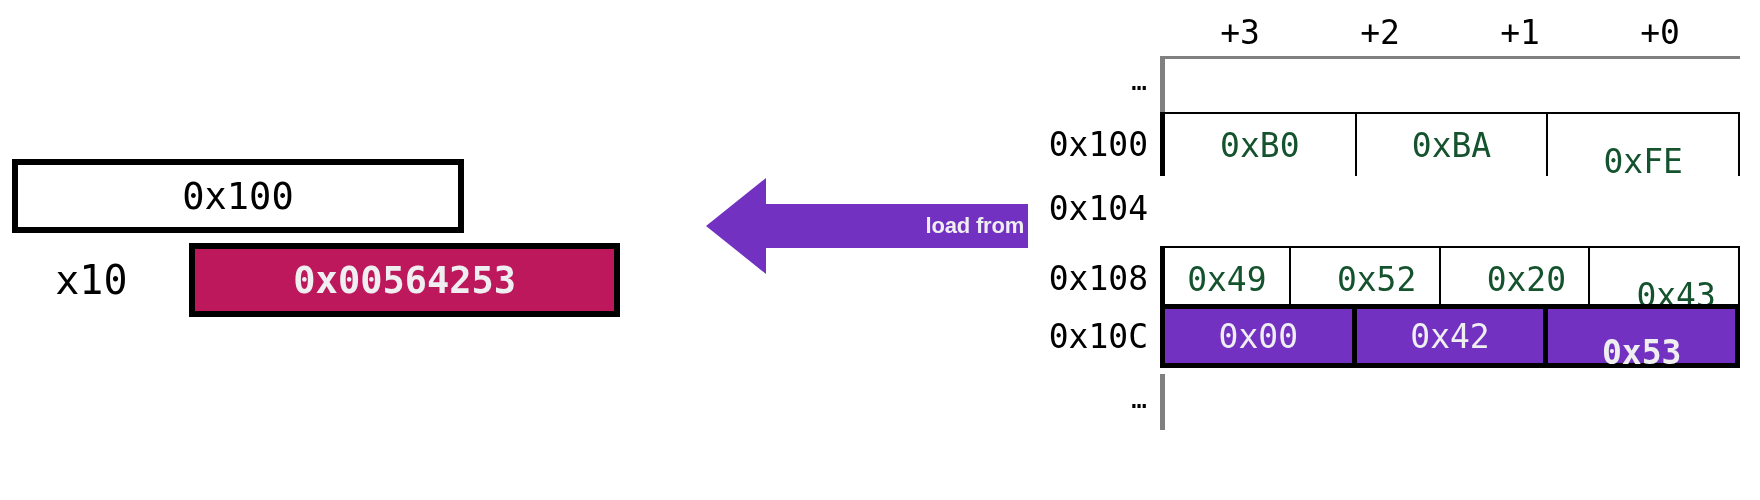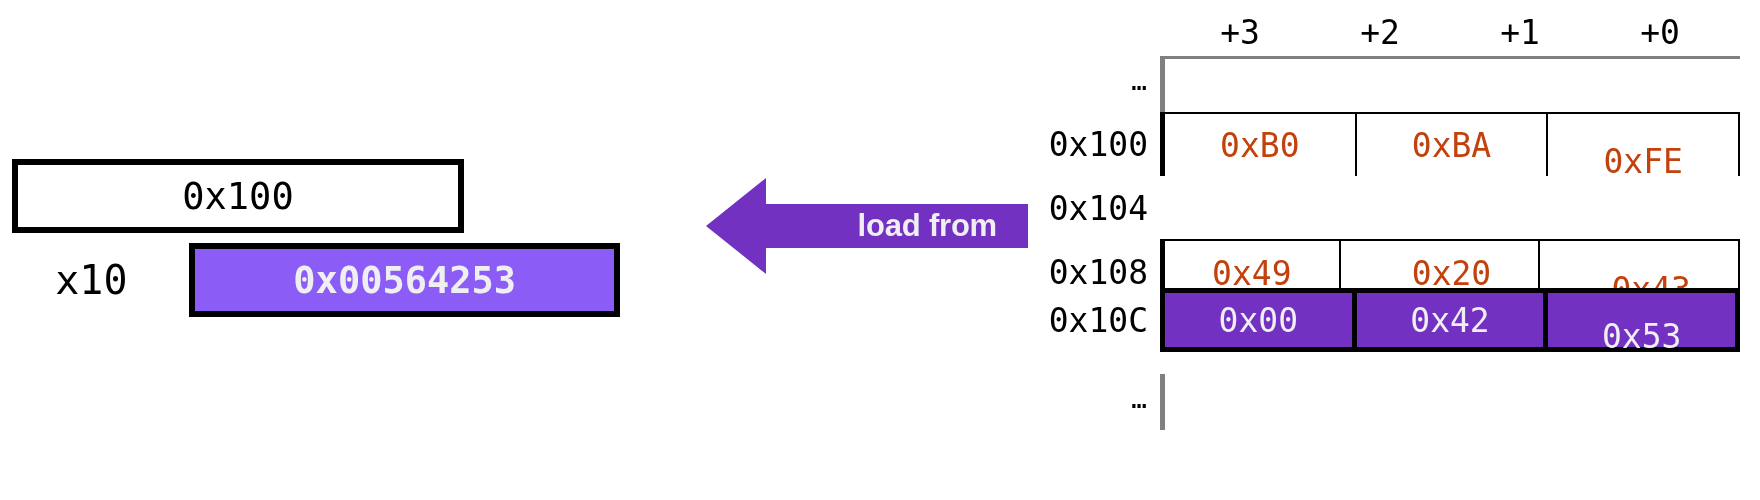--- a/index.html
+++ b/index.html
@@ -58,21 +58,21 @@
     font-size: 37px;
     line-height: 1;
     white-space: nowrap;
   }
   .reg-box.plain {
     background: #ffffff;
     color: #000000;
     font-weight: normal;
   }
   .reg-box.highlight {
-    background: #8b5cf6;
+    background: #be185d;
     color: #efeff2;
     font-weight: bold;
   }
 
   
   #load-arrow {
     position: absolute;
     left: 706px;
     top: 178px;
     width: 322px;
@@ -86,25 +86,25 @@
   }
   #load-arrow-label {
     position: absolute;
     left: 0;
     top: 0;
     width: 322px;
     height: 96px;
     display: flex;
     align-items: center;
     justify-content: flex-end;
-    padding-right: 31px;
+    padding-right: 4px;
     box-sizing: border-box;
     font-family: "Liberation Sans", sans-serif;
     font-weight: bold;
-    font-size: 31px;
+    font-size: 22px;
     color: #efeff2;
     letter-spacing: -0.2px;
     white-space: nowrap;
   }
 
   
   #memory-table {
     position: absolute;
     left: 960px;
     top: 0px;
@@ -193,42 +193,42 @@
   .mem-row.data { height: 64px; }
   .mem-row.data .mem-cells {
     border-left: 5px solid #000000;
     border-top: 2px solid #000000;
     border-right: 2px solid #000000;
     background: #ffffff;
   }
   .mem-row.data:last-of-type .mem-cells { }
   .mem-row.data .mem-cell {
     border-right: 2px solid #000000;
-    color: #c2410c;
+    color: #14532d;
   }
   .mem-row.data .mem-cell:last-child { border-right: none; margin-top: 32px; }
 
   
   #mem-row-0x108 .mem-cells { border-bottom: 0; gap: 24px; }
 
   
   .mem-row.data.selected .mem-cells {
     border-left: 5px solid #000000;
     border-top: 5px solid #000000;
     border-right: 5px solid #000000;
     border-bottom: 5px solid #000000;
     background: #7331c2;
   }
   .mem-row.data.selected .mem-cell {
     background: #7331c2;
     color: #efeff2;
     border-right: 5px solid #000000;
     text-align: center;
   }
-  .mem-row.data.selected .mem-cell:last-child { border-right: none; }
+  .mem-row.data.selected .mem-cell:last-child { border-right: none; font-weight: bold; }
 
   
   #mem-row-bottom-gap .mem-cells { border-top: none; }
 </style>
 </head>
 <body>
 
 <div id="register-file">
 
   <div class="reg-row" id="reg-row-x5">
@@ -271,30 +271,31 @@
         <div class="mem-cell">0xB0</div>
         <div class="mem-cell">0xBA</div>
         <div class="mem-cell">0xFE</div>
       </div>
     </div>
 
     <div class="mem-row data" id="mem-row-0x104" style="top:120px;gap:7px;">
       <div class="mem-rowlabel">0x104</div>
     </div>
 
-    <div class="mem-row data" id="mem-row-0x108" style="top:184px;align-items:center;">
+    <div class="mem-row data" id="mem-row-0x108" style="top:190px;">
       <div class="mem-rowlabel">0x108</div>
       <div class="mem-cells">
         <div class="mem-cell">0x49</div>
+        <div class="mem-cell">0x52</div>
         <div class="mem-cell">0x20</div>
         <div class="mem-cell">0x43</div>
       </div>
     </div>
 
-    <div class="mem-row data selected" id="mem-row-0x10C" style="top:232px;">
+    <div class="mem-row data selected" id="mem-row-0x10C" style="top:248px;">
       <div class="mem-rowlabel">0x10C</div>
       <div class="mem-cells">
         <div class="mem-cell">0x00</div>
         <div class="mem-cell">0x42</div>
         <div class="mem-cell">0x53</div>
       </div>
     </div>
 
     <div class="mem-row gap" id="mem-row-bottom-gap" style="top:318px;">
       <div class="mem-rowlabel">…</div>

